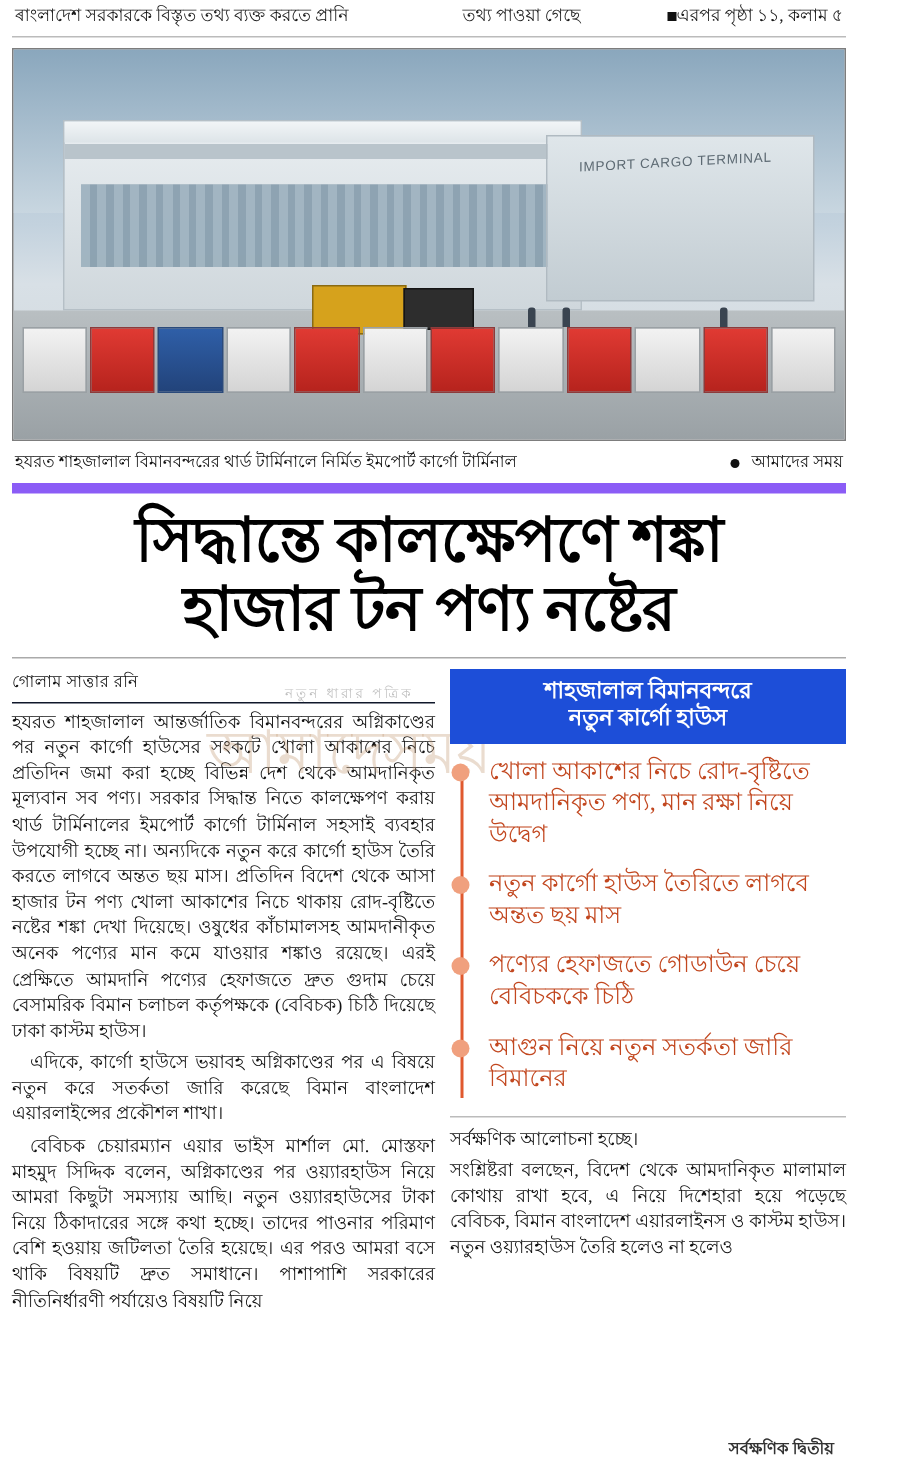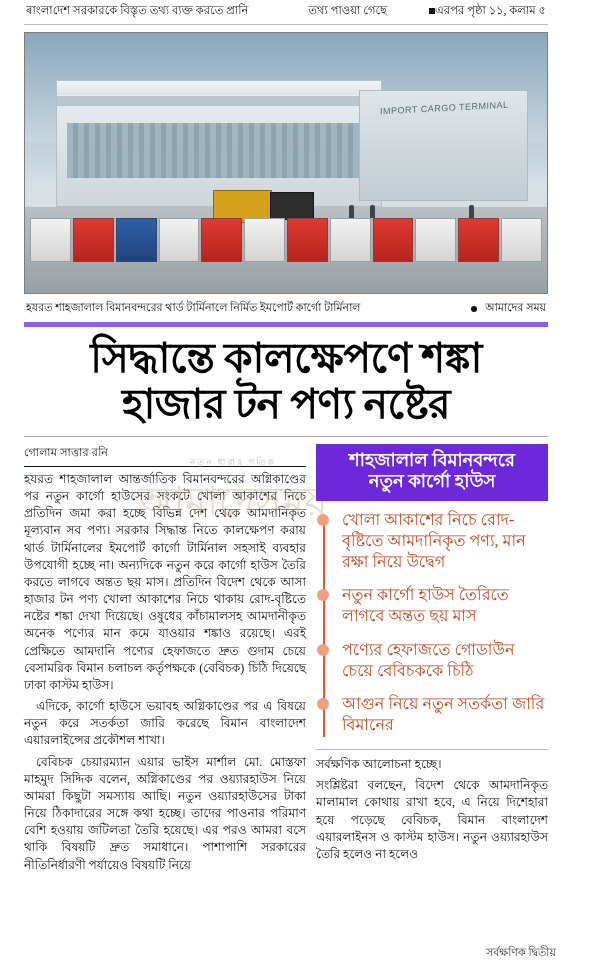--- a/index.html
+++ b/index.html
@@ -13,21 +13,21 @@
     font-family: "Liberation Serif", "DejaVu Serif", serif;
     color: #111;
     position: relative;
     overflow: hidden;
   }
   .page {
     width: 572px;
     height: 980px;
     position: relative;
     box-sizing: border-box;
-    padding: 0 24px;
+    padding: 0 8px;
   }
 
   
   .top-strip {
     display: flex;
     align-items: center;
     justify-content: space-between;
     height: 22px;
     font-size: 11.5px;
     color: #1a1a1a;
@@ -164,21 +164,21 @@
     border-radius: 2px 2px 0 0;
   }
 
   
   .caption-row {
     display: flex;
     justify-content: space-between;
     align-items: center;
     font-size: 11px;
     padding: 5px 2px 4px 2px;
-    border-bottom: 5px solid #8b5cf6;
+    border-bottom: 7px solid #8b5cf6;
   }
   .caption-text { color: #111; }
   .credit {
     display: flex;
     align-items: center;
     gap: 8px;
     color: #111;
   }
   .dot {
     width: 6px; height: 6px; border-radius: 50%;
@@ -245,25 +245,25 @@
   .para {
     font-size: 12.1px;
     line-height: 1.42;
     text-align: justify;
     margin: 0 0 4px 0;
   }
   .para.indent { text-indent: 12px; }
 
   
   .kicker-box {
-    background: #6d28d9;
+    background: #1d4ed8;
     color: #fff;
     text-align: center;
     font-weight: bold;
-    font-size: 18px;
+    font-size: 15px;
     line-height: 1.2;
     padding: 6px 6px 8px 6px;
     margin-bottom: 8px;
   }
   .bullets {
     position: relative;
     padding-left: 26px;
   }
   .bullets:before {
     content: "";
@@ -306,23 +306,24 @@
     align-items: center;
     justify-content: flex-end;
     gap: 5px;
     font-size: 11.5px;
     font-weight: bold;
     padding-top: 2px;
   }
   .footer-sig {
     position: absolute;
     right: 16px;
-    bottom: 17px;
+    bottom: 4px;
     font-size: 11px;
     color: #333;
+    font-weight: bold;
   }
 </style>
 </head>
 <body>
 
 <div class="page">
 
   <div class="top-strip">
     <span class="ts-left">ৰাংলা‌দেশ সরকারকে‌ বিস্তৃত তথ্য ব্যক্ত করতে‌ প্রানি</span>
     <span class="ts-mid">তথ্য পাওয়া গেছে‌</span>

